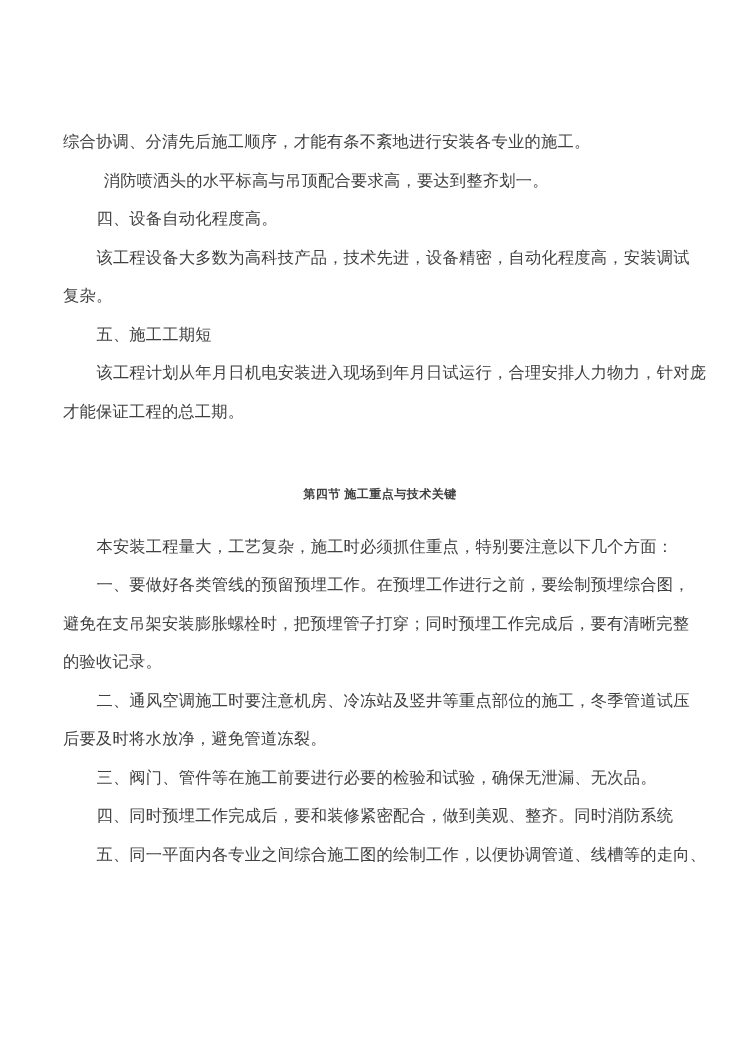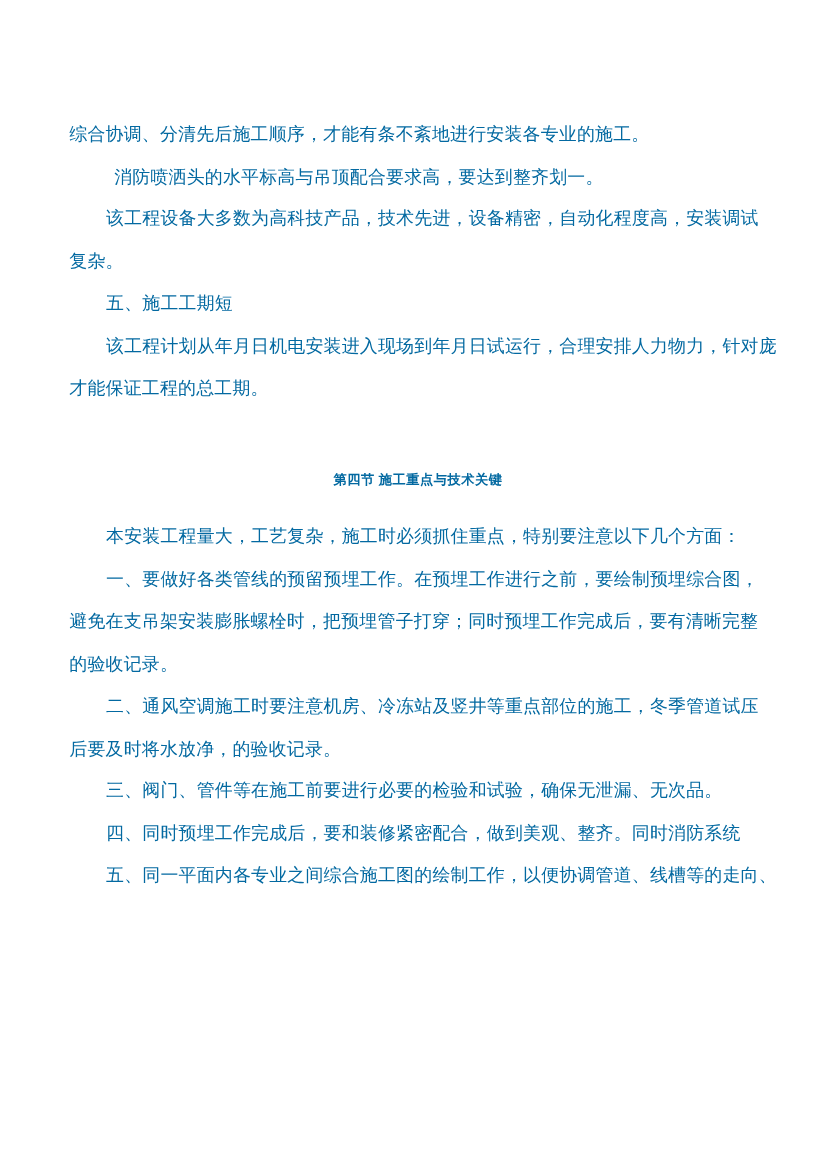--- a/index.html
+++ b/index.html
@@ -11,23 +11,23 @@
     position: relative;
     width: 744px;
     height: 1052px;
     background: #ffffff;
     overflow: hidden;
     font-family: "Liberation Serif", "DejaVu Serif", serif;
   }
   .content {
     position: absolute;
     left: 63px;
-    top: 103px;
+    top: 123px;
     width: 634px;
-    color: #0369a1;
+    color: #404040;
     font-size: 16.3px;
   }
   .line {
     height: 38.5px;
     line-height: 38.5px;
     white-space: nowrap;
     letter-spacing: 0.2px;
   }
   .indent-2   { padding-left: 2.05em; }
   .indent-2-5 { padding-left: 2.5em; }
@@ -41,29 +41,30 @@
     letter-spacing: 0.5px;
   }
 </style>
 </head>
 <body>
 
 <div class="page">
   <div class="content" id="content">
       <div class="line">综合协调、分清先后施工顺序，才能有条不紊地进行安装各专业的施工。</div>
       <div class="line indent-2-5">消防喷洒头的水平标高与吊顶配合要求高，要达到整齐划一。</div>
+      <div class="line indent-2">四、设备自动化程度高。</div>
       <div class="line indent-2">该工程设备大多数为高科技产品，技术先进，设备精密，自动化程度高，安装调试</div>
       <div class="line">复杂。</div>
       <div class="line indent-2">五、施工工期短</div>
       <div class="line indent-2">该工程计划从年月日机电安装进入现场到年月日试运行，合理安排人力物力，针对庞</div>
       <div class="line">才能保证工程的总工期。</div>
       <div class="line heading">第四节 施工重点与技术关键</div>
       <div class="line indent-2">本安装工程量大，工艺复杂，施工时必须抓住重点，特别要注意以下几个方面：</div>
       <div class="line indent-2">一、要做好各类管线的预留预埋工作。在预埋工作进行之前，要绘制预埋综合图，</div>
       <div class="line">避免在支吊架安装膨胀螺栓时，把预埋管子打穿；同时预埋工作完成后，要有清晰完整</div>
       <div class="line">的验收记录。</div>
       <div class="line indent-2">二、通风空调施工时要注意机房、冷冻站及竖井等重点部位的施工，冬季管道试压</div>
-      <div class="line">后要及时将水放净，的验收记录。</div>
+      <div class="line">后要及时将水放净，避免管道冻裂。</div>
       <div class="line indent-2">三、阀门、管件等在施工前要进行必要的检验和试验，确保无泄漏、无次品。</div>
       <div class="line indent-2">四、同时预埋工作完成后，要和装修紧密配合，做到美观、整齐。同时消防系统</div>
       <div class="line indent-2">五、同一平面内各专业之间综合施工图的绘制工作，以便协调管道、线槽等的走向、</div>
     </div>
 </div>
 
 </body></html>

